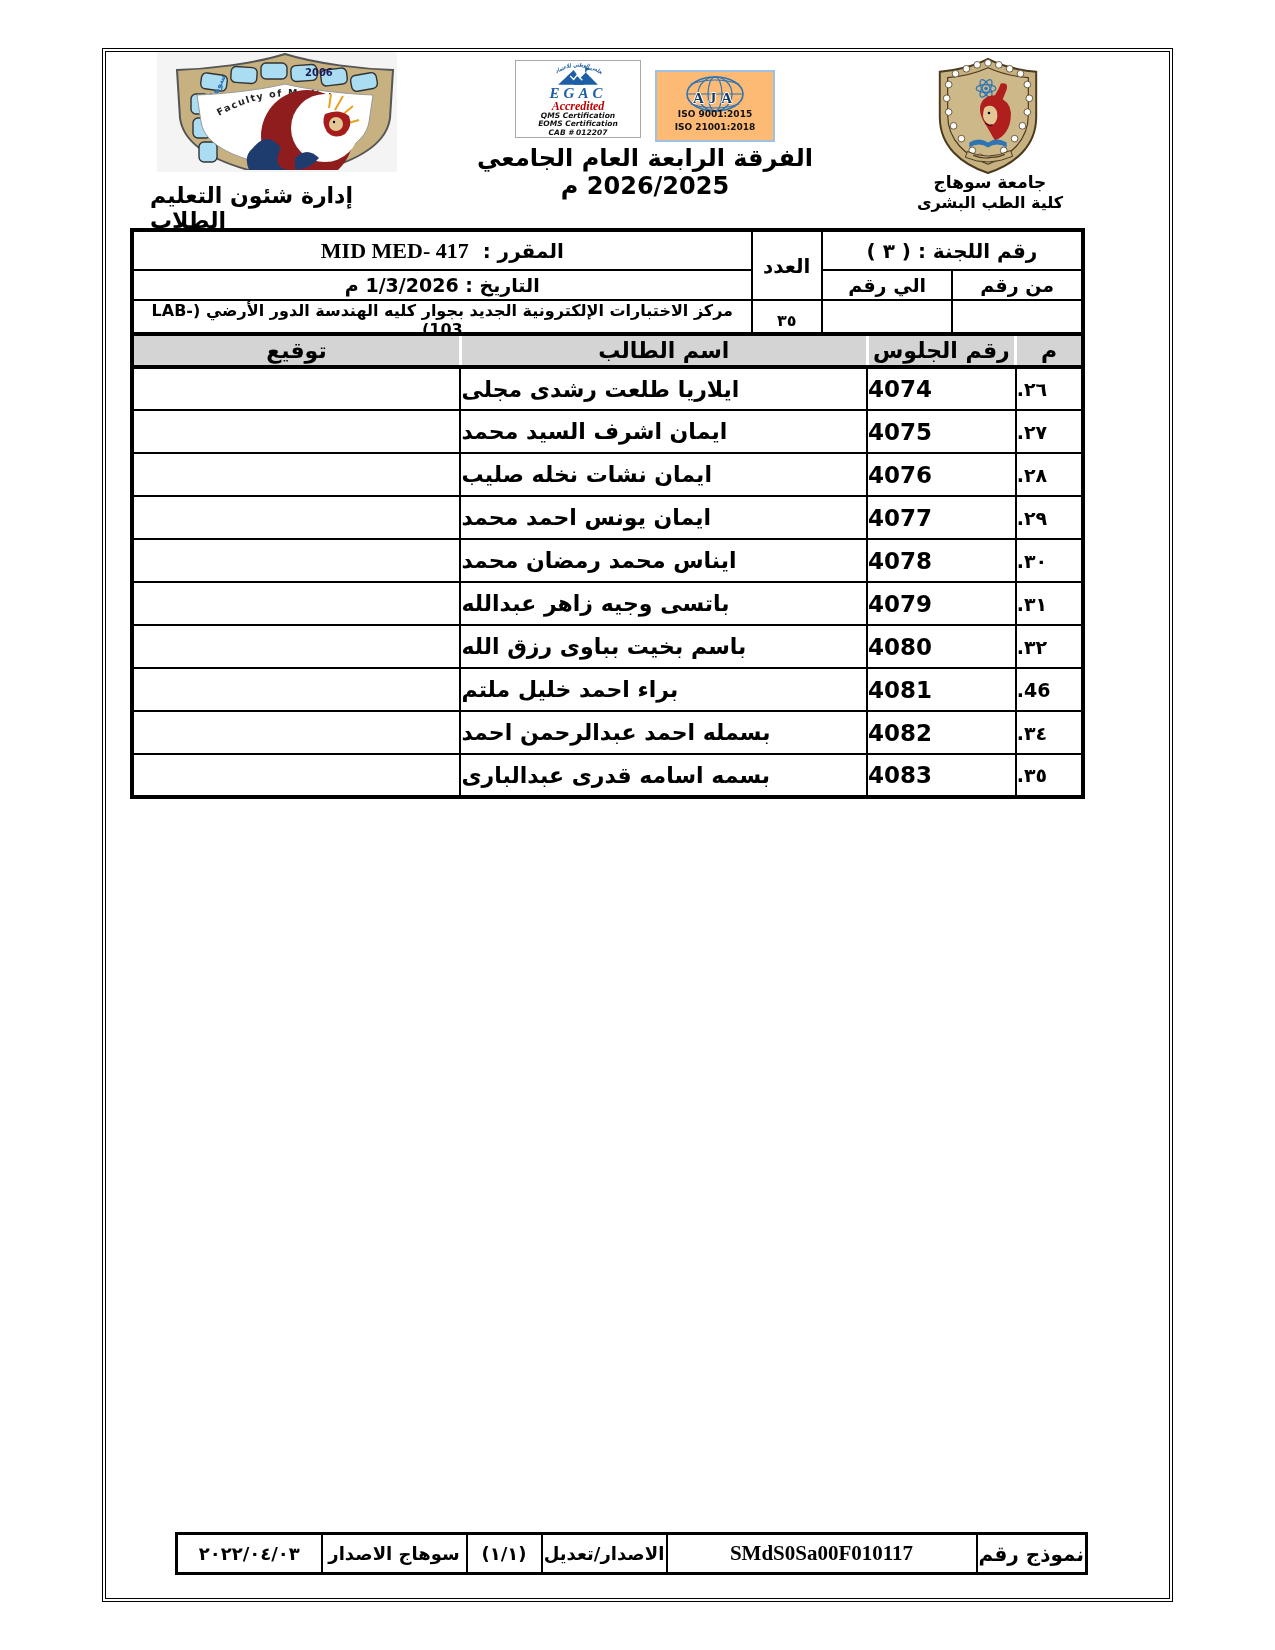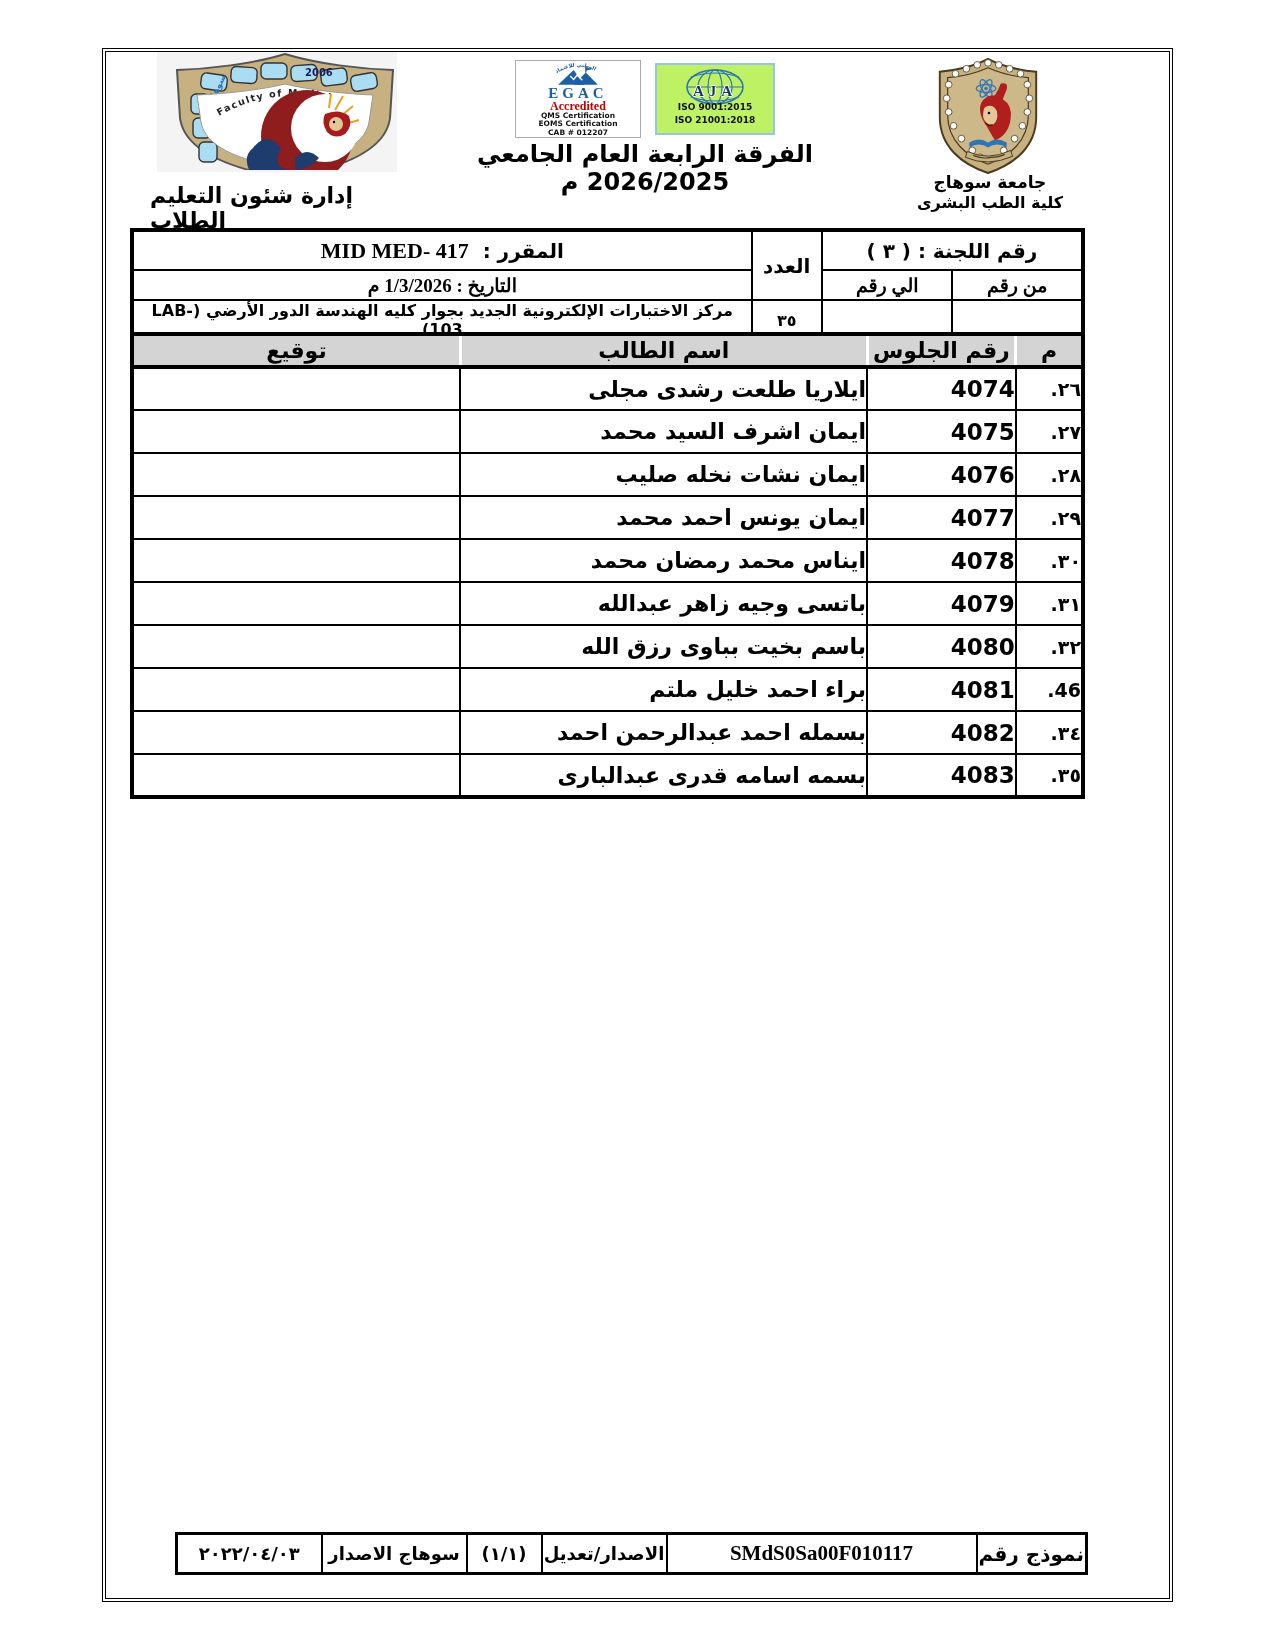--- a/index.html
+++ b/index.html
@@ -23,29 +23,29 @@
     background:#f4f4f4; overflow:hidden;
   }
   .hdr-left-caption {
     position:absolute; left:150px; top:183px; width:255px; text-align:left;
     font-weight:bold; font-size:22px; direction:rtl;
   }
   .hdr-center { position:absolute; left:420px; top:60px; width:450px; text-align:center; }
   .cert-row { display:flex; justify-content:center; gap:14px; align-items:flex-start; }
   .egac-box {
     width:126px; height:78px; border:1px solid #aaa; background:#fff;
-    display:flex; flex-direction:column; align-items:center; padding-top:2px;
+    display:flex; flex-direction:column; align-items:center; padding-top:2px;font-style:italic;
   }
   .egac-name { font-family:"Liberation Serif", serif; font-weight:bold; color:#1d5fa5;
     font-size:15px; letter-spacing:4px; line-height:14px; }
   .egac-accredited { font-family:"Liberation Serif", serif; font-weight:bold; color:#c00000;
     font-size:12px; line-height:12px; }
   .egac-small { font-weight:bold; font-size:7.5px; line-height:8.5px; color:#111; }
   .aja-box {
-    width:120px; height:72px; border:2px solid #9cc3e5; background:#bef264; margin-top:3px;
+    width:120px; height:72px; border:2px solid #9cc3e5; background:#fdba74; margin-top:10px;
     display:flex; flex-direction:column; align-items:center; padding-top:2px;
   }
   .aja-name { font-family:"Liberation Serif", serif; font-weight:bold; color:#17375e;
     font-size:15px; letter-spacing:5px; margin-top:-24px;
     text-shadow:-1px 0 #fff,1px 0 #fff,0 -1px #fff,0 1px #fff; }
   .aja-small { font-weight:bold; font-size:9px; line-height:10.5px; color:#111; margin-top:2px; }
   .main-title { font-weight:bold; font-size:28px; direction:rtl; margin-top:4px; }
   .sub-title  { font-weight:bold; font-size:24px; direction:rtl; margin-top:2px; }
   .hdr-right-logo { position:absolute; left:933px; top:56px; width:110px; height:120px; }
   .hdr-right-text {
@@ -59,38 +59,38 @@
   table { border-collapse:collapse; table-layout:fixed; }
   .info-table {
     position:absolute; left:130px; top:228px; width:955px;
     direction:rtl; border:4px solid #000;
   }
   .info-table td {
     border:2px solid #000; text-align:center; vertical-align:middle;
     font-weight:bold; overflow:hidden;
   }
   .info-table .r1 td { height:40px; font-size:20px; }
-  .info-table .r2 td { height:30px; font-size:19px;font-family:Liberation Serif, serif; }
+  .info-table .r2 td { height:30px; font-size:19px; }
   .info-table .r3 td { height:27px; font-size:16px; }
   .serif-ltr { font-family:"Liberation Serif", serif; direction:ltr; unicode-bidi:isolate; }
   .course-cell { font-size:20px; }
   .course-cell .serif-ltr { font-size:22px; }
 
   
   .main-table {
     position:absolute; left:130px; top:332px; width:955px;
     direction:rtl; border:4px solid #000;
   }
   .main-table th {
     background:#d4d4d4; height:33px; font-size:22px; font-weight:bold;
     border-left:3px solid #fff; border-right:3px solid #fff;
     border-bottom:4px solid #000; text-align:center; vertical-align:middle;
   }
   .main-table td {
-    border:2px solid #000; height:43px; text-align:right; vertical-align:middle;
+    border:2px solid #000; height:43px; text-align:left; vertical-align:middle;
     font-weight:bold; font-size:22px;
   }
   .main-table td.idx  { font-size:19px; }
   .main-table td.seat { font-size:23px; }
 
   
   .footer-table {
     position:absolute; left:175px; top:1532px; width:910px;
     direction:rtl; border:3px solid #000;
   }

